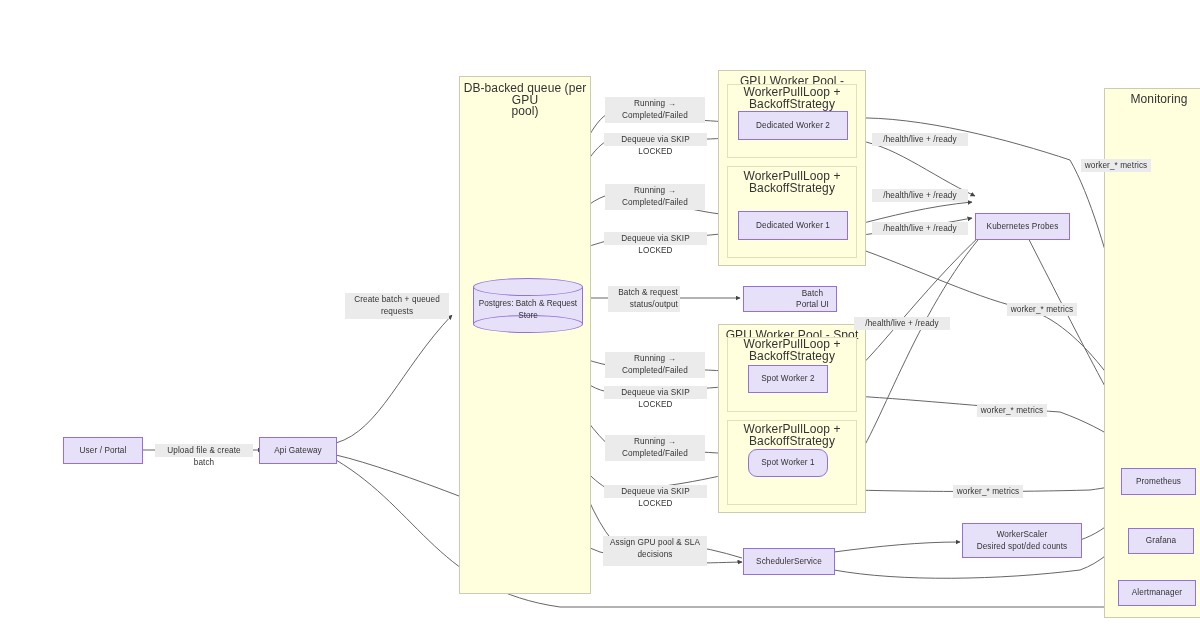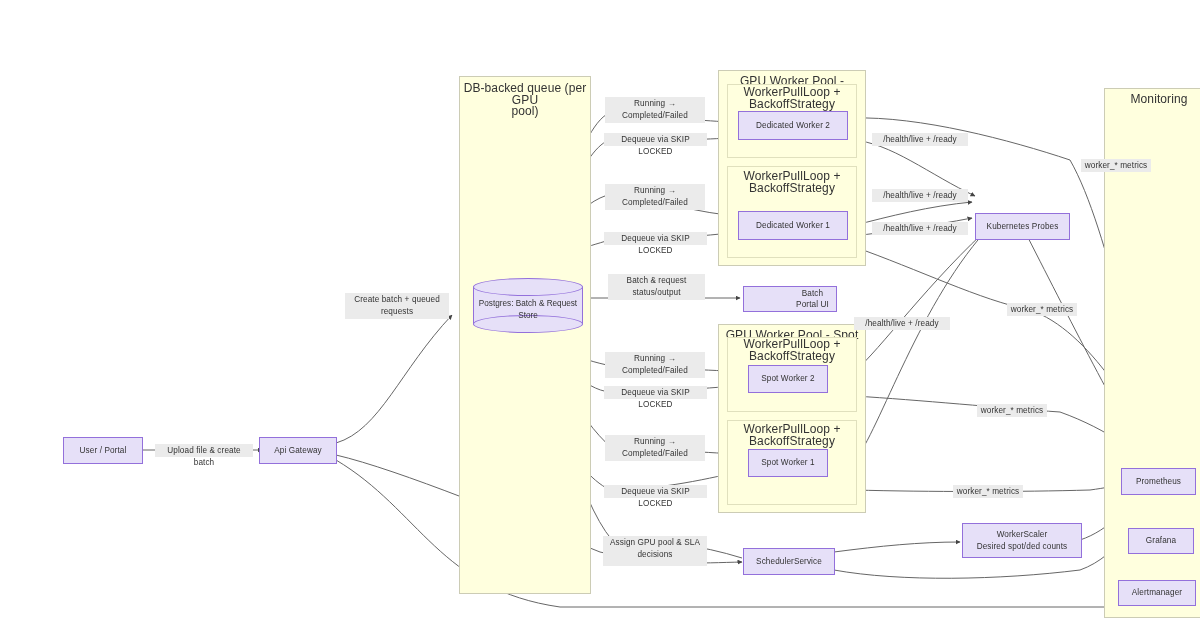--- a/index.html
+++ b/index.html
@@ -239,21 +239,21 @@
   </div>
 
   <div class="node" style="left:738px; top:211px; width:110px; height:29px;">
     <span>Dedicated Worker 1</span>
   </div>
 
   <div class="node" style="left:748px; top:365px; width:80px; height:28px;">
     <span>Spot Worker 2</span>
   </div>
 
-  <div class="node" style="left:748px; top:449px; width:80px; height:28px;">
+  <div class="node" style="left:748px; top:449px; width:80px; height:28px;border-radius:9px;">
     <span>Spot Worker 1</span>
   </div>
 
   <div class="node" style="left:975px; top:193px; width:95px; height:27px;margin-top:20px;">
     <span>Kubernetes Probes</span>
   </div>
 
   <div class="node" style="left:743px; top:548px; width:92px; height:27px;">
     <span>SchedulerService</span>
   </div>
@@ -273,21 +273,21 @@
 
   <div class="node" style="left:1118px; top:580px; width:78px; height:26px;">
     <span>Alertmanager</span>
   </div>
 
   <div class="elabel" style="left:155px; top:444px; width:98px; height:13px;">Upload file &amp; create batch</div>
 
   <div class="elabel" style="left:345px; top:293px; width:104px; height:26px;">Create batch + queued
 requests</div>
 
-  <div class="elabel" style="left:608px; top:274px; width:97px; height:26px;">Batch &amp; request
+  <div class="elabel" style="left:608px; top:286px; width:72px; height:26px;text-align:right;">Batch &amp; request
 status/output</div>
 
   <div class="elabel" style="left:605px; top:97px; width:100px; height:26px;">Running →
 Completed/Failed</div>
 
   <div class="elabel" style="left:604px; top:133px; width:103px; height:13px;">Dequeue via SKIP LOCKED</div>
 
   <div class="elabel" style="left:605px; top:184px; width:100px; height:26px;">Running →
 Completed/Failed</div>
 

